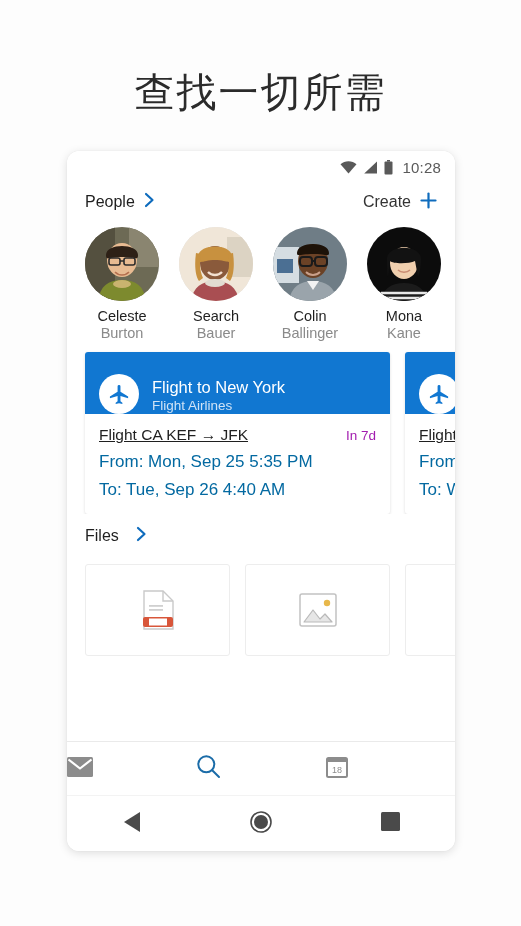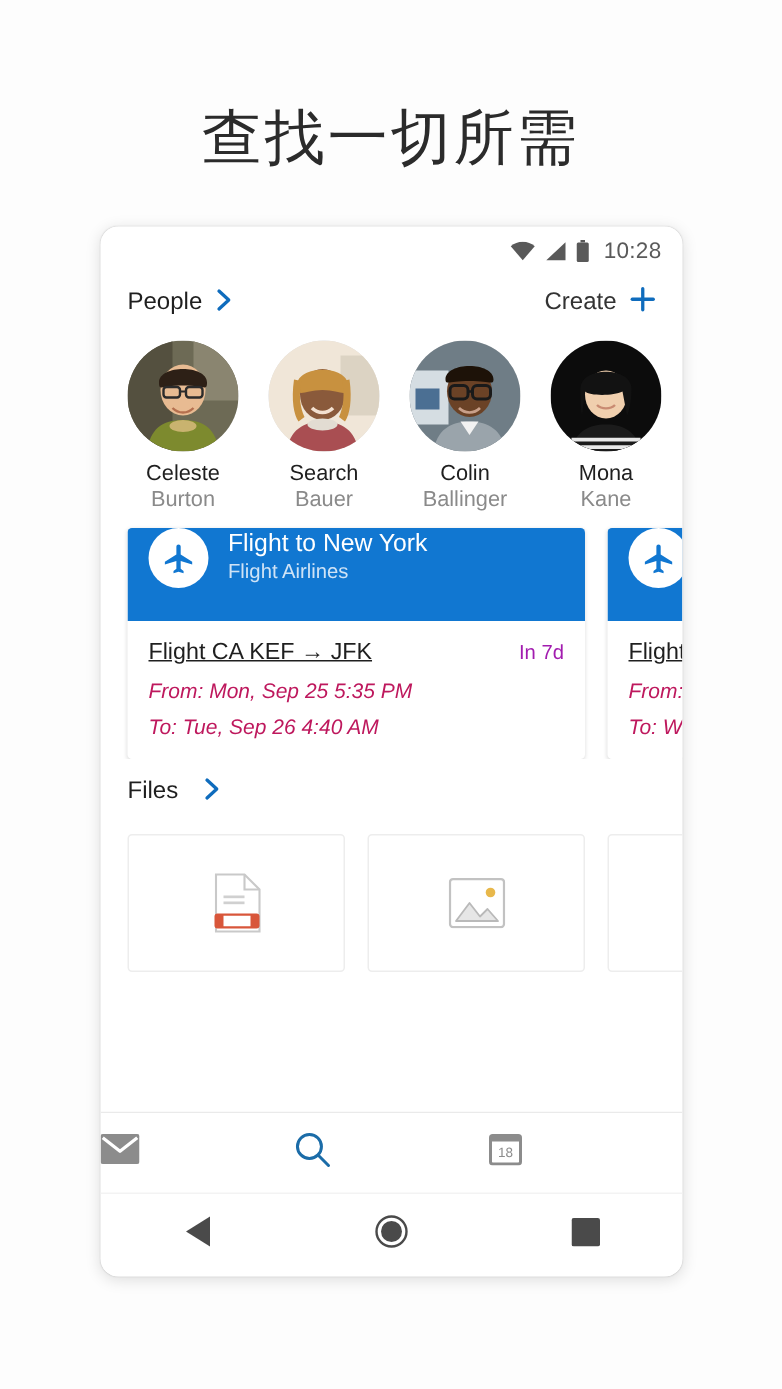--- a/index.html
+++ b/index.html
@@ -165,21 +165,21 @@
     width: 305px;
     border-radius: 3px;
     overflow: hidden;
     background: #fff;
     box-shadow: 0 1px 3px rgba(0,0,0,0.14);
   }
   .event-head {
     background: #1177d1;
     height: 62px;
     display: flex;
-    align-items: flex-start;
+    align-items: flex-end;
     padding: 0 14px;
     gap: 13px;
   }
   .event-badge {
     width: 40px;
     height: 40px;
     border-radius: 50%;
     background: #fff;
     display: flex;
     align-items: center;
@@ -212,25 +212,24 @@
     color: #1f1f1f;
     white-space: nowrap;
     text-decoration: underline;
   }
   .ev-when {
     font-size: 13.5px;
     color: #a21caf;
     white-space: nowrap;
   }
   .ev-from, .ev-to {
-    font-size: 14px;
-    color: #be185d;
+    font-size: 17px;
+    color: #0369a1;
     margin-top: 8px;
     white-space: nowrap;
-    font-style: italic;
   }
 
   
   .files-row {
     display: flex;
     gap: 15px;
     padding: 6px 0 0 18px;
     overflow: hidden;
   }
   .file-card {

